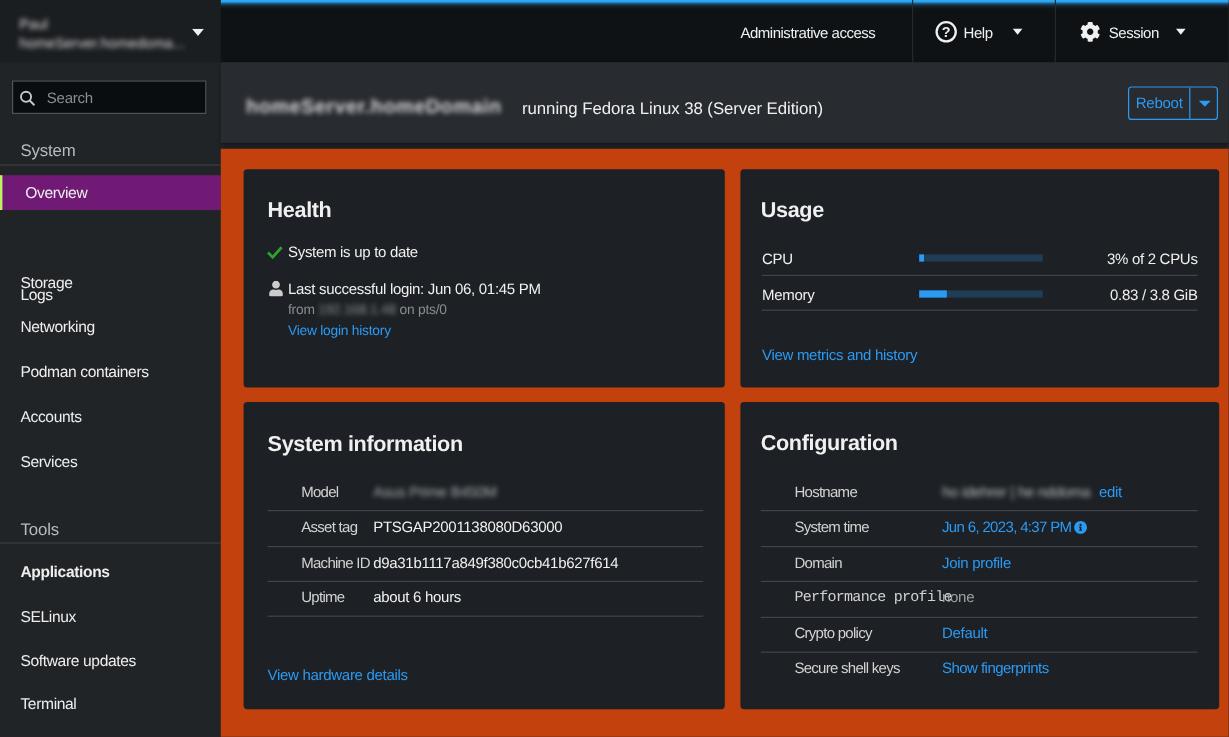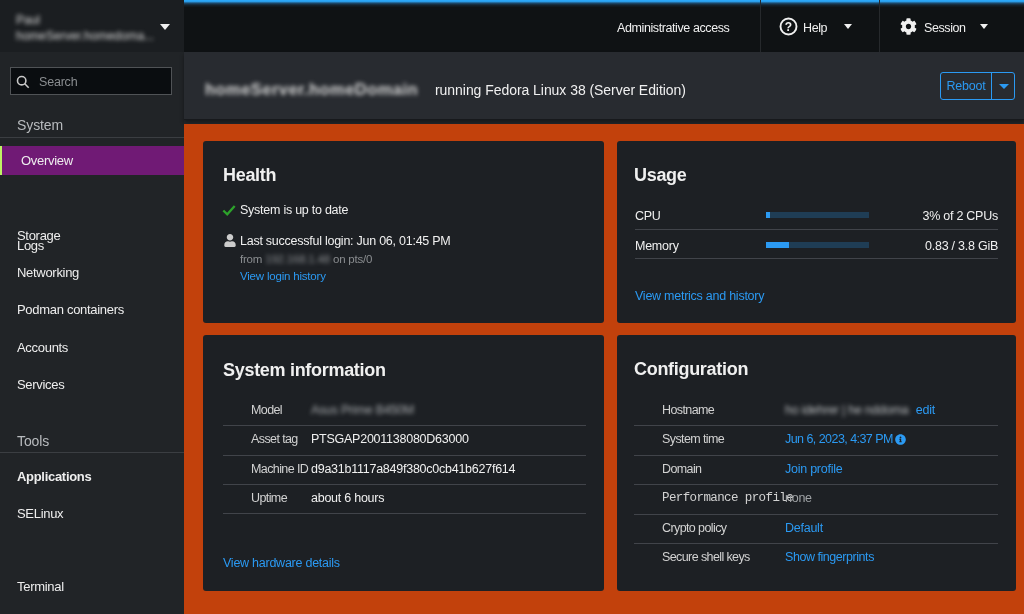--- a/index.html
+++ b/index.html
@@ -85,20 +85,21 @@
     <div class="navitem abs" style="top:183px;margin-top:48px;">Logs</div>
     <div class="navitem abs" style="top:221px;">Storage</div>
     <div class="navitem abs" style="top:258px;">Networking</div>
     <div class="navitem abs" style="top:295px;">Podman containers</div>
     <div class="navitem abs" style="top:333px;">Accounts</div>
     <div class="navitem abs" style="top:370px;">Services</div>
     <div class="navsec abs" style="top:433px;">Tools</div>
     <div class="sbdiv abs" style="top:452px;"></div>
     <div class="navitem abs" style="top:462px;font-weight:bold;">Applications</div>
     <div class="navitem abs" style="top:499px;">SELinux</div>
+    <div class="navitem abs" style="top:536px;">Software updates</div>
     <div class="navitem abs" style="top:572px;">Terminal</div>
   </div>
 
   <div id="masthead" class="abs">
     <div id="mastblue" class="abs"></div>
     <span class="masttext abs" style="left:433px;">Administrative access</span>
     <div class="mastsep abs" style="left:576px;"></div>
     <svg class="abs" style="left:595px; top:16.5px;" width="19" height="19" viewBox="0 0 19 19">
         <circle cx="9.5" cy="9.5" r="8" fill="none" stroke="#f0f0f0" stroke-width="1.9"></circle>
         <text x="9.5" y="13.8" font-size="12" font-weight="bold" fill="#f0f0f0" text-anchor="middle" font-family="Liberation Sans">?</text>

